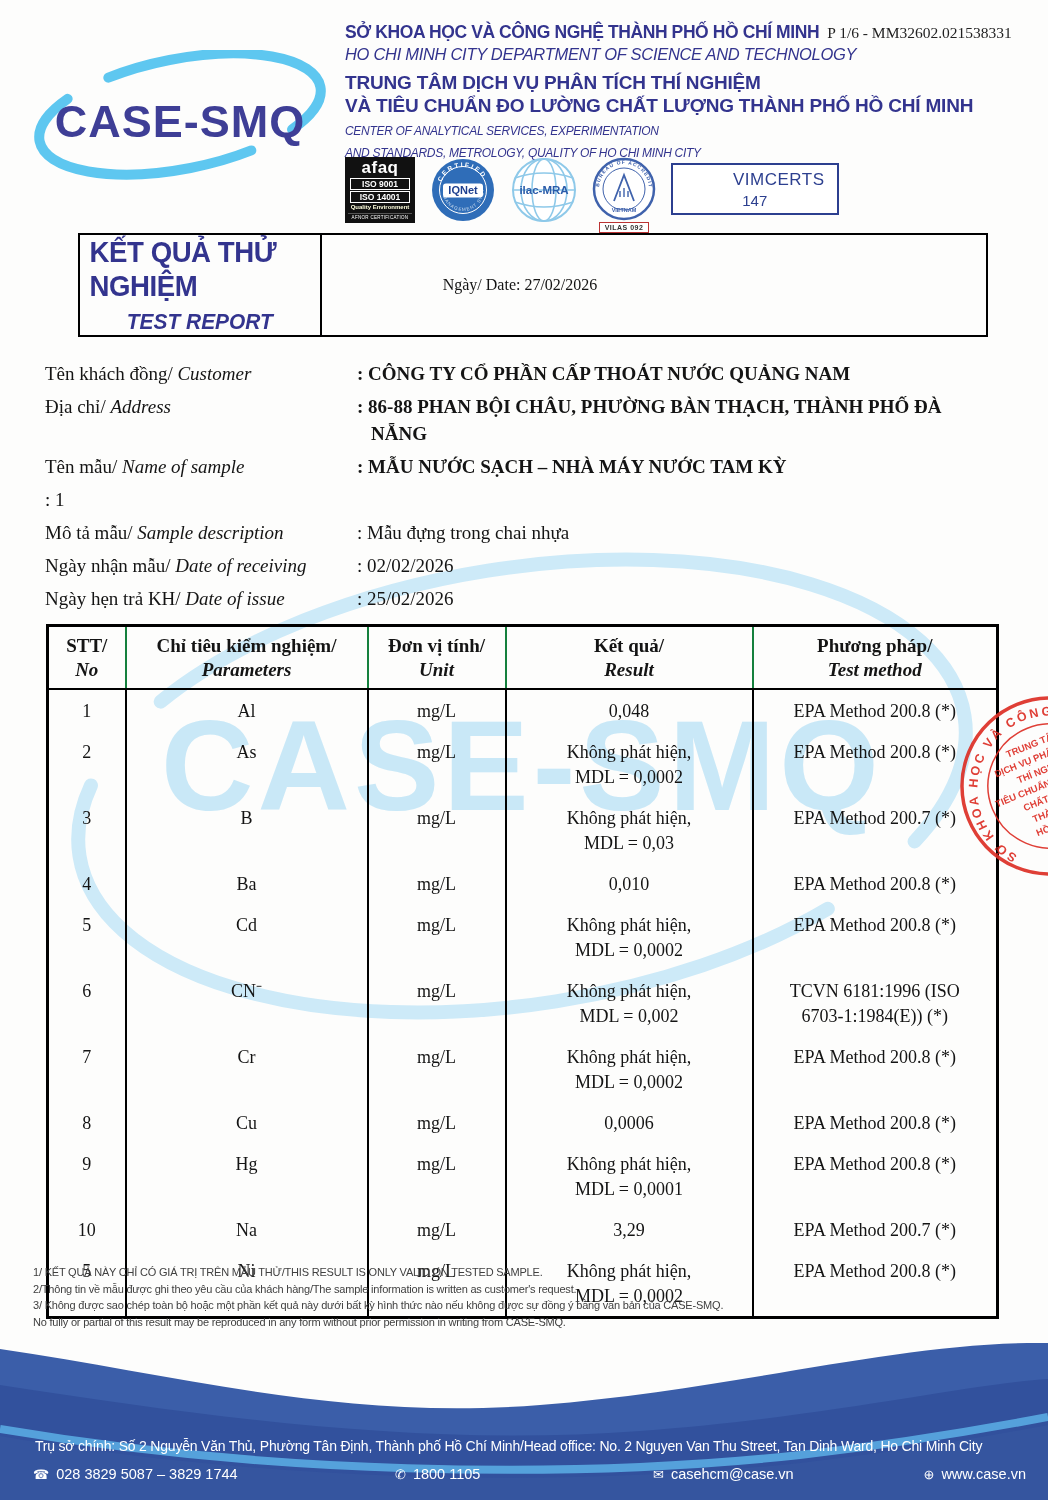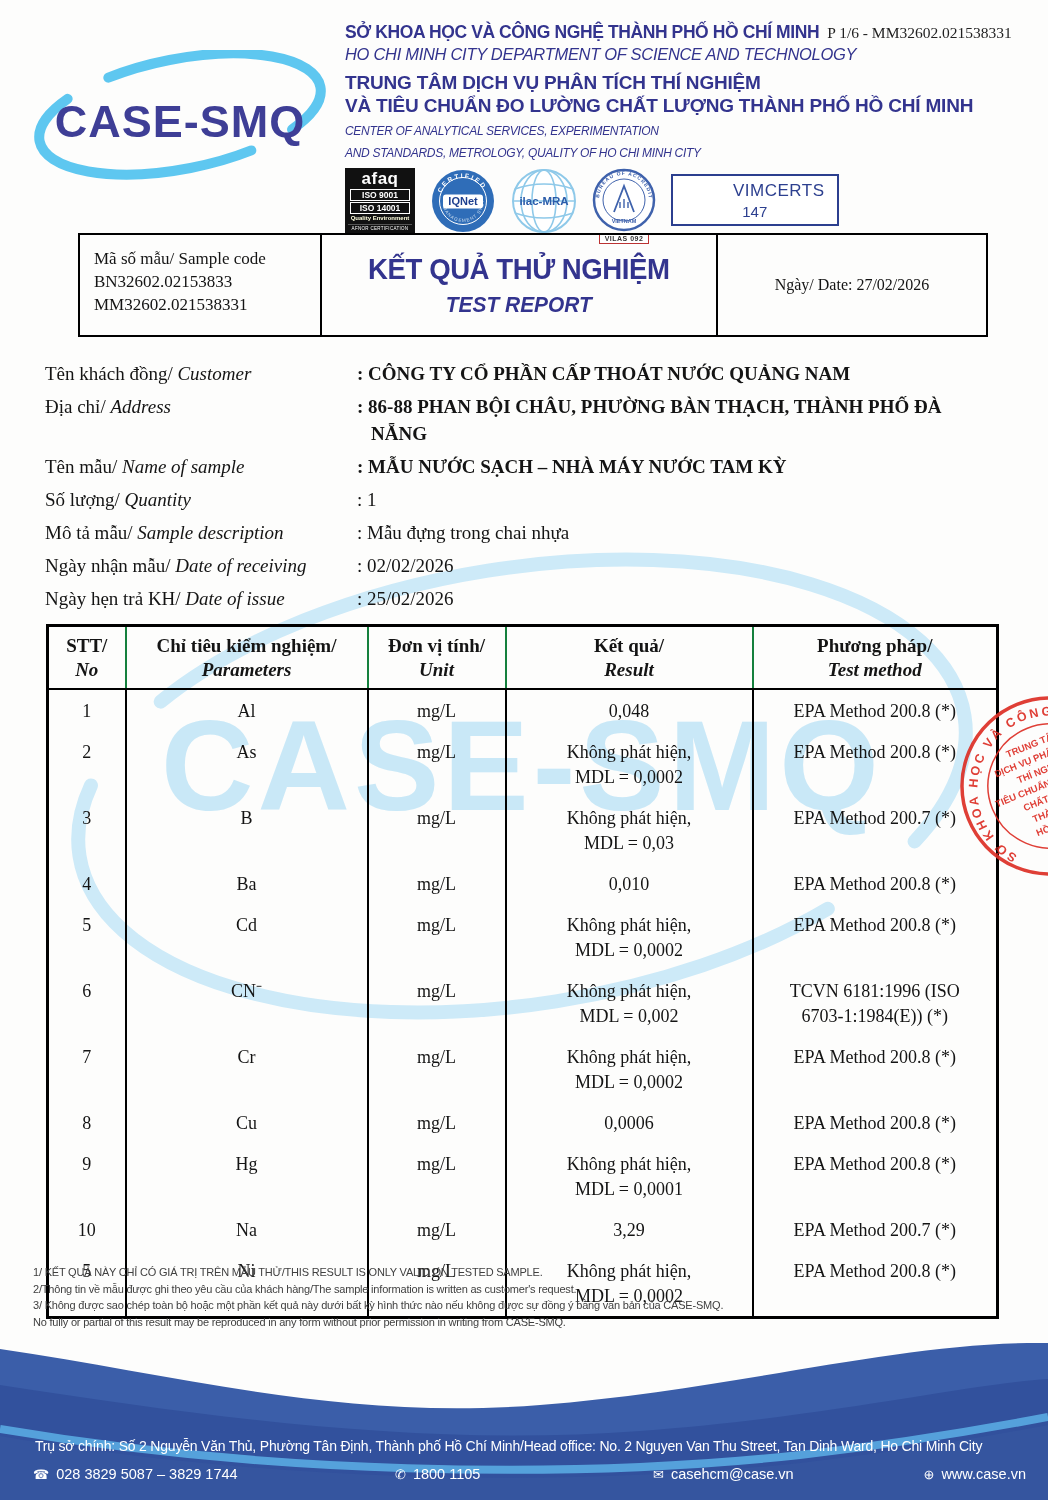--- a/index.html
+++ b/index.html
@@ -19,21 +19,21 @@
   .org-line1 { font-size:17.5px; font-weight:bold; letter-spacing:-0.4px; white-space:nowrap; }
   .page-ref { font-family:"Liberation Serif", serif; font-weight:normal; font-size:15.5px;
               color:#222; letter-spacing:0; margin-left:8px; }
   .org-en1 { font-style:italic; font-size:16.5px; letter-spacing:-0.3px; margin-top:2px; }
   .center-vi { font-size:19px; font-weight:bold; letter-spacing:-0.2px; line-height:23px; }
   .center-vi.first { margin-top:7px; }
   .center-en { font-style:italic; font-size:12px; letter-spacing:-0.3px; line-height:22px; }
   .center-en.first { margin-top:3px; }
 
   
-  .badges { position:absolute; left:345px; top:168px; display:flex; gap:15px; align-items:flex-start; z-index:2; }
+  .badges { position:absolute; left:345px; top:157px; display:flex; gap:15px; align-items:flex-start; z-index:2; }
   .afaq { width:64px; background:#111; color:#fff; text-align:center; padding:2px 3px 2px;
           font-family:"Liberation Sans", sans-serif; }
   .afaq-name { font-weight:bold; font-size:17px; line-height:18px; letter-spacing:0.5px; }
   .afaq-iso { border:1px solid #fff; font-weight:bold; font-size:8.5px; line-height:10px; margin:1px 2px; }
   .afaq-sub { font-size:6px; line-height:7px; color:#ffd; font-weight:bold; margin-top:1px; }
   .afaq-foot { font-size:4.5px; line-height:7px; border-top:1px solid #555; margin-top:2px; letter-spacing:0.3px; }
   .badge-stack { display:flex; flex-direction:column; align-items:center; }
   .vilas-box { border:1px solid #b33; color:#333; background:#fff; font-family:"Liberation Sans",sans-serif;
                font-size:7px; font-weight:bold; padding:1px 5px; margin-top:1px; letter-spacing:0.5px; }
   .vimcerts { border:2.5px solid #2c3f8f; color:#2c3f8f; background:#fff; text-align:center;
@@ -158,25 +158,20 @@
       </svg>
       <div class="vilas-box">VILAS 092</div>
     </div>
     <div class="vimcerts">
       <div class="vimcerts-1">VIMCERTS</div>
       <div class="vimcerts-2">147</div>
     </div>
   </div>
 
   <div class="title-box">
-    <div class="tb-cell tb-codes">
-      <div>Mã số mẫu/ Sample code</div>
-      <div>BN32602.02153833</div>
-      <div>MM32602.021538331</div>
-    </div>
     <div class="tb-cell tb-center">
       <div class="tb-title-vi">KẾT QUẢ THỬ NGHIỆM</div>
       <div class="tb-title-en">TEST REPORT</div>
     </div>
     <div class="tb-cell tb-date">Ngày/ Date: 27/02/2026</div>
   </div>
 
   <div class="info" id="info-section">
       <div class="info-row">
         <div class="info-label"><span>Tên khách đồng/</span> <span class="en">Customer</span></div>
@@ -184,21 +179,20 @@
       </div>
       <div class="info-row">
         <div class="info-label"><span>Địa chỉ/</span> <span class="en">Address</span></div>
         <div class="info-value bold"><span>86-88 PHAN BỘI CHÂU, PHƯỜNG BÀN THẠCH, THÀNH PHỐ ĐÀ NẴNG</span></div>
       </div>
       <div class="info-row">
         <div class="info-label"><span>Tên mẫu/</span> <span class="en">Name of sample</span></div>
         <div class="info-value bold"><span>MẪU NƯỚC SẠCH – NHÀ MÁY NƯỚC TAM KỲ</span></div>
       </div>
       <div class="info-row">
-        <div class="info-label"><span>Số lượng/</span> <span class="en">Quantity</span></div>
         <div class="info-value"><span>1</span></div>
       </div>
       <div class="info-row">
         <div class="info-label"><span>Mô tả mẫu/</span> <span class="en">Sample description</span></div>
         <div class="info-value"><span>Mẫu đựng trong chai nhựa</span></div>
       </div>
       <div class="info-row">
         <div class="info-label"><span>Ngày nhận mẫu/</span> <span class="en">Date of receiving</span></div>
         <div class="info-value"><span>02/02/2026</span></div>
       </div>

